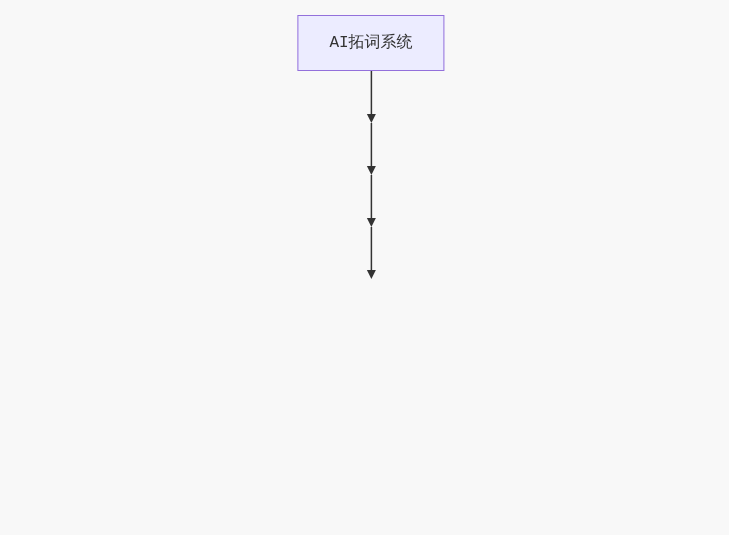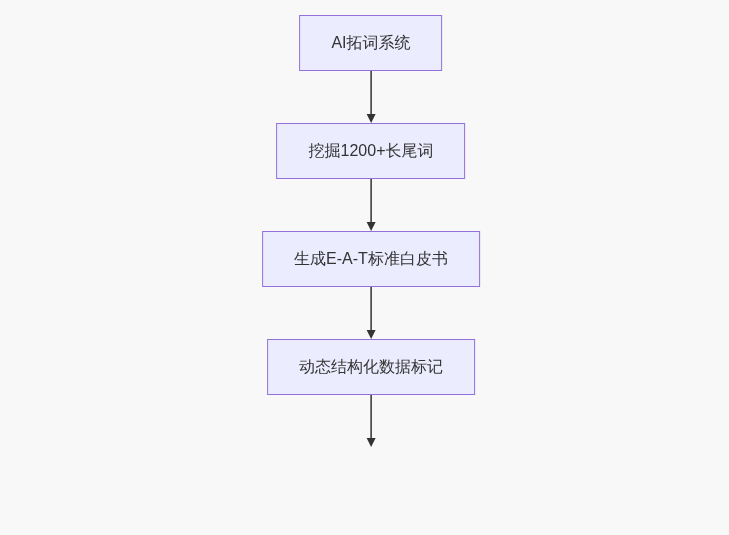--- a/index.html
+++ b/index.html
@@ -29,61 +29,53 @@
     padding: 0 31px;
     background: #ECECFF;
     border: 1.5px solid #9370DB;
     color: #333333;
     font-size: 16px;
     line-height: 1;
     display: flex;
     align-items: center;
     justify-content: center;
     white-space: nowrap;
+    font-family: Liberation Mono, monospace;
   }
   .connector {
     display: block;
     flex: 0 0 auto;
   }
 </style>
 </head>
 <body>
 
 <div class="flow">
 
   <div class="node">
     <span>AI拓词系统</span>
   </div>
 
   <svg class="connector" width="14" height="52" viewBox="0 0 14 52">
     <line x1="7" y1="0" x2="7" y2="44" stroke="#333333" stroke-width="1.5"></line>
     <polygon points="2.5,43 11.5,43 7,52" fill="#333333"></polygon>
   </svg>
 
-  <div class="node">
-    <span>挖掘1200+长尾词</span>
-  </div>
 
   <svg class="connector" width="14" height="52" viewBox="0 0 14 52">
     <line x1="7" y1="0" x2="7" y2="44" stroke="#333333" stroke-width="1.5"></line>
     <polygon points="2.5,43 11.5,43 7,52" fill="#333333"></polygon>
   </svg>
 
-  <div class="node">
-    <span>生成E-A-T标准白皮书</span>
-  </div>
 
   <svg class="connector" width="14" height="52" viewBox="0 0 14 52">
     <line x1="7" y1="0" x2="7" y2="44" stroke="#333333" stroke-width="1.5"></line>
     <polygon points="2.5,43 11.5,43 7,52" fill="#333333"></polygon>
   </svg>
 
-  <div class="node">
-    <span>动态结构化数据标记</span>
-  </div>
 
   <svg class="connector" width="14" height="52" viewBox="0 0 14 52">
     <line x1="7" y1="0" x2="7" y2="44" stroke="#333333" stroke-width="1.5"></line>
     <polygon points="2.5,43 11.5,43 7,52" fill="#333333"></polygon>
   </svg>
 
 
 </div>
 
 </body></html>

